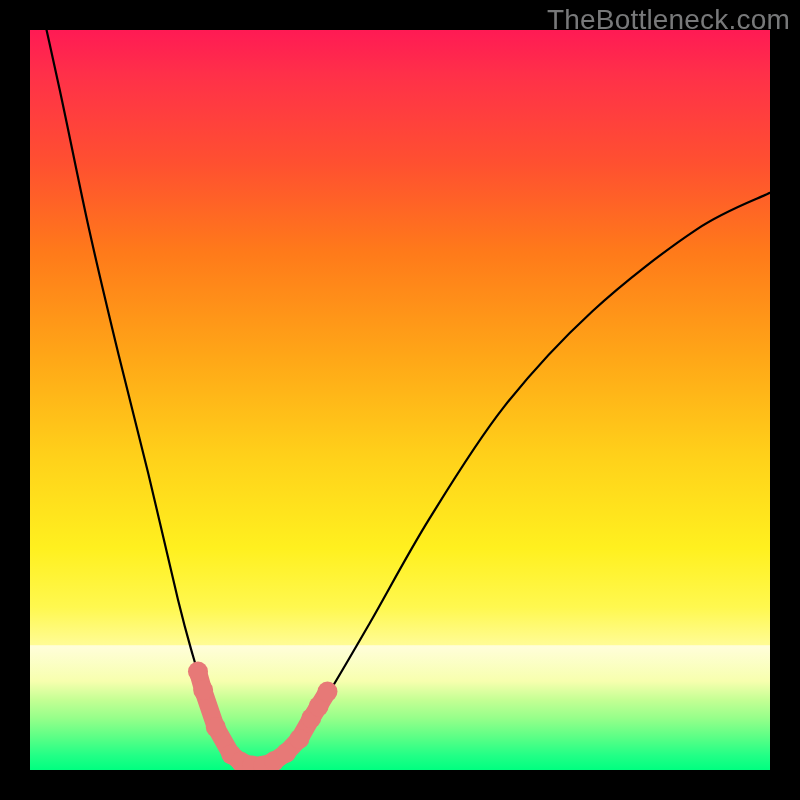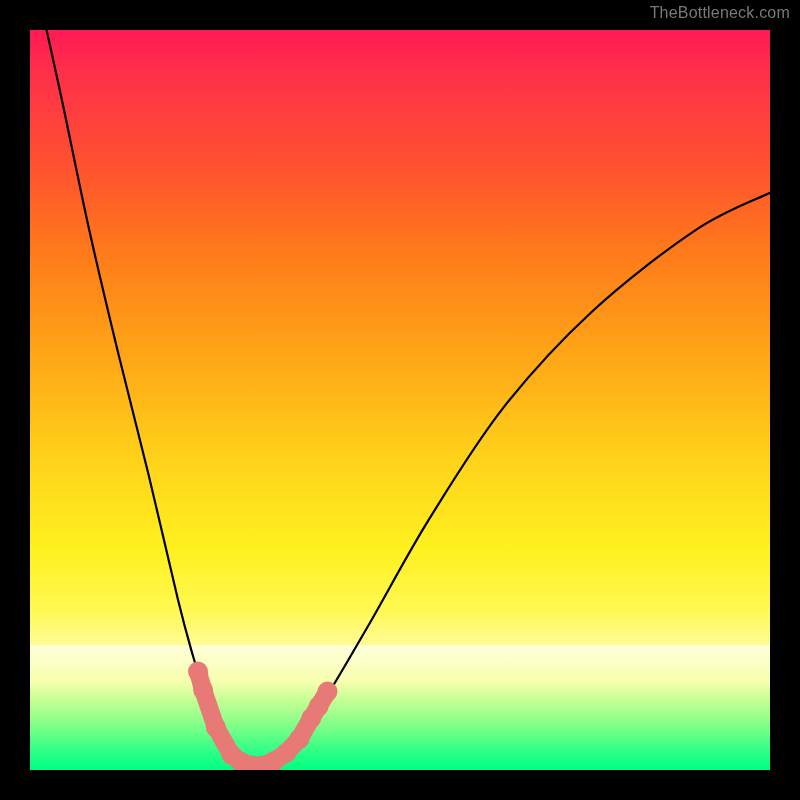--- a/index.html
+++ b/index.html
@@ -34,21 +34,21 @@
       #5dff86 95.5%,
       #23ff86 98.0%,
       #00ff80 100%
     );
   }
   .watermark {
     position: absolute;
     top: 4px;
     right: 10px;
     font-family: Arial, Helvetica, sans-serif;
-    font-size: 16px;
+    font-size: 28px;
     font-weight: 500;
     color: #78797a;
     letter-spacing: 0.2px;
   }
   svg.curve {
     position: absolute;
     left: 0; top: 0;
     width: 740px;
     height: 740px;
   }

